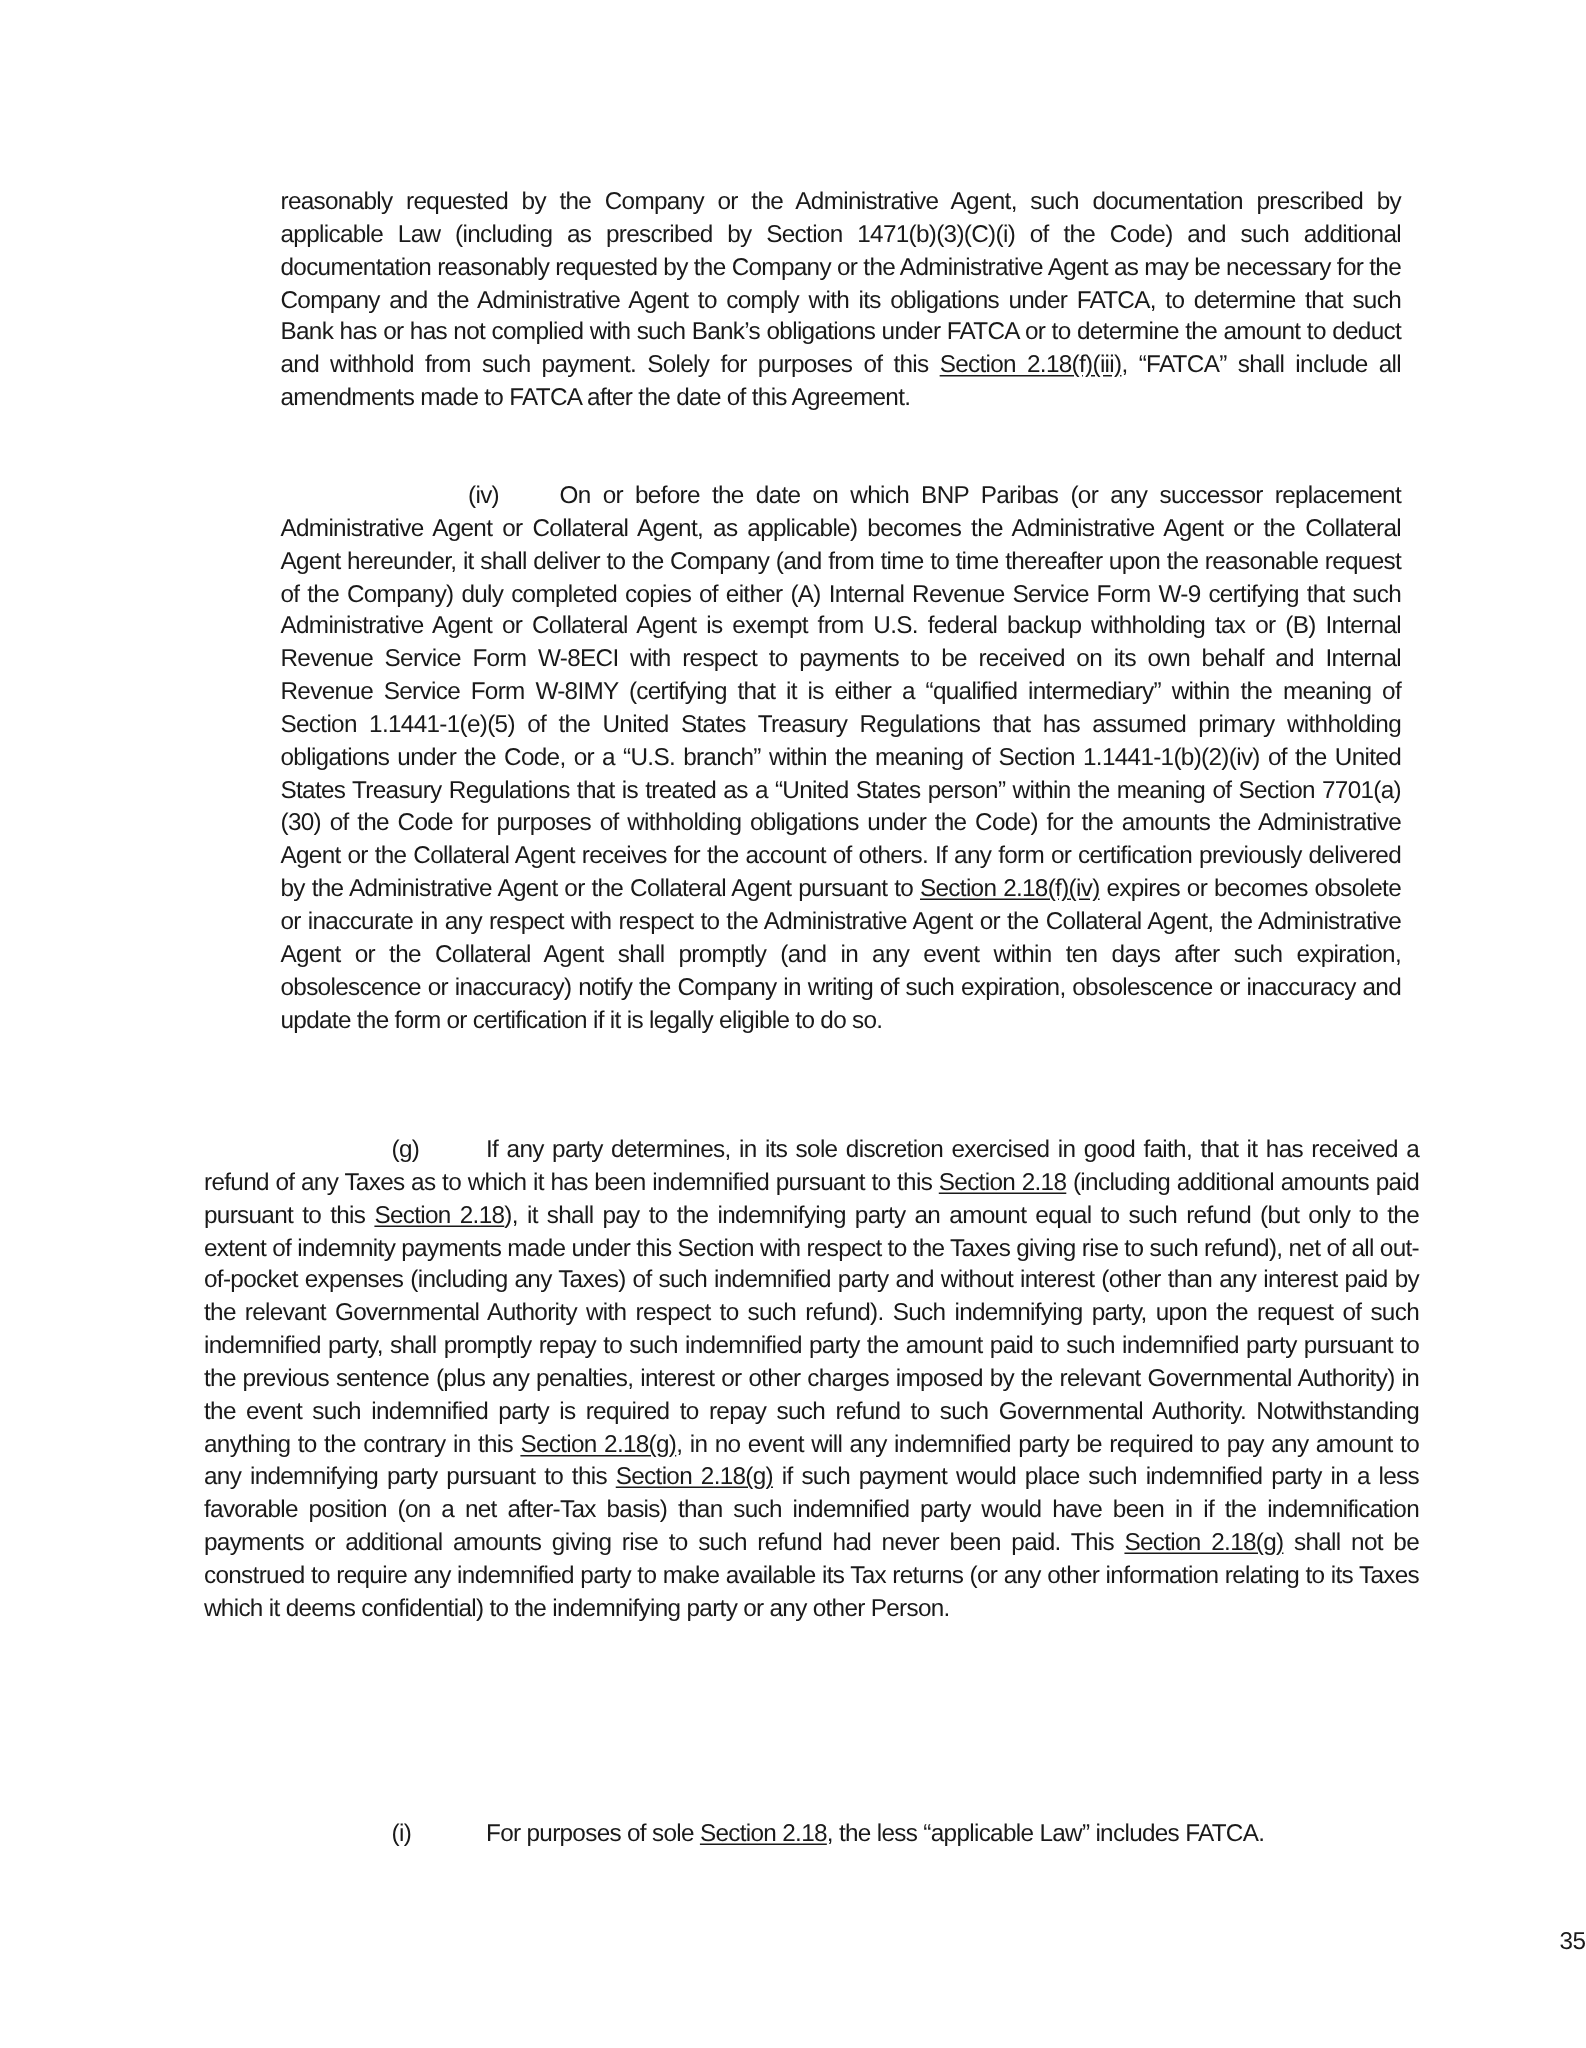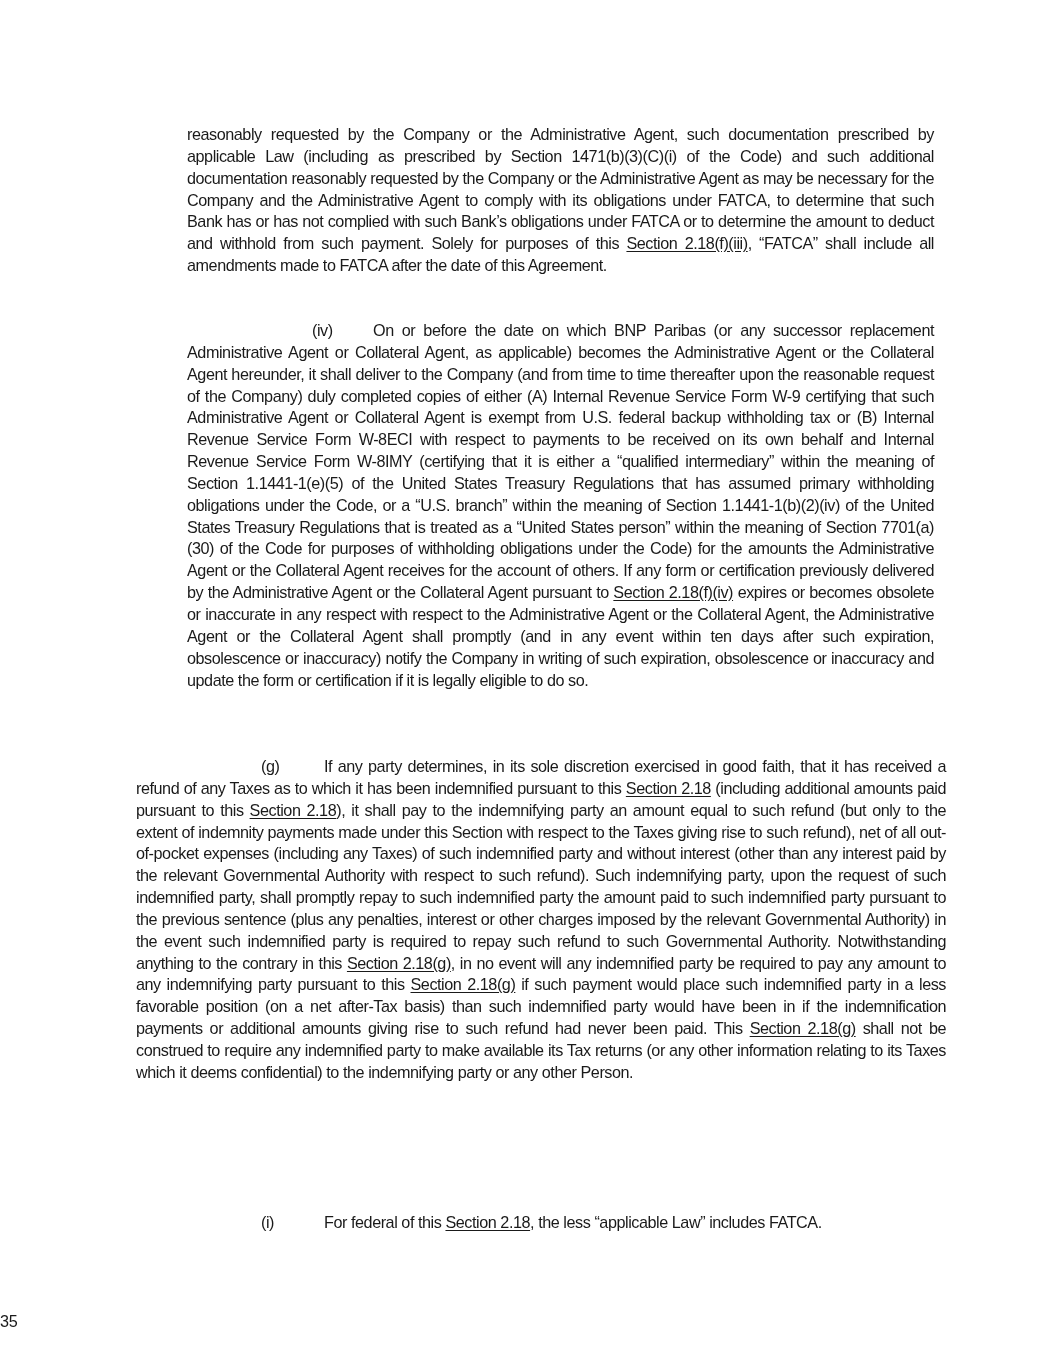--- a/index.html
+++ b/index.html
@@ -7,30 +7,30 @@
   .page {
     position: absolute; left: 0; top: 0; width: 1057px; height: 1365px;
     font-family: "Liberation Sans", sans-serif; color: #1a1a1a;
     font-size: 16.2px; line-height: 21.85px;
   }
   .para { position: absolute; text-align: justify; text-align-last: left; margin: 0; }
   .indented { left: 187px; width: 747px; letter-spacing: -0.45px; word-spacing: 0px; }
   .full { left: 136px; width: 810px; letter-spacing: -0.45px; }
   .u { text-decoration: underline; text-underline-offset: 2px; }
   .tab-label { display: inline-block; }
-  .pagenum { position: absolute; top: 1284px; left: 0; width: 1057px; text-align: left; letter-spacing: -0.3px; margin-top: 27px; }
+  .pagenum { position: absolute; top: 1284px; left: 0; width: 1057px; text-align: right; letter-spacing: -0.3px; }
 </style>
 </head>
 <body>
 
 <div class="page">
 
   <p class="para indented" style="top:124px;"><span>reasonably requested by the Company or the Administrative Agent, such documentation prescribed by applicable Law (including as prescribed by Section 1471(b)(3)(C)(i) of the Code) and such additional documentation reasonably requested by the Company or the Administrative Agent as may be necessary for the Company and the Administrative Agent to comply with its obligations under FATCA, to determine that such Bank has or has not complied with such Bank’s obligations under FATCA or to determine the amount to deduct and withhold from such payment.  Solely for purposes of this </span><span class="u">Section 2.18(f)(iii)</span><span>, “FATCA” shall include all amendments made to FATCA after the date of this Agreement.</span></p>
 
   <p class="para indented" style="top:320px; text-indent:125px;"><span class="tab-label" style="width:61px; text-indent:0;">(iv)</span><span>On or before the date on which BNP Paribas (or any successor replacement Administrative Agent or Collateral Agent, as applicable) becomes the Administrative Agent or the Collateral Agent hereunder, it shall deliver to the Company (and from time to time thereafter upon the reasonable request of the Company) duly completed copies of either (A) Internal Revenue Service Form W-9 certifying that such Administrative Agent or Collateral Agent is exempt from U.S. federal backup withholding tax or (B) Internal Revenue Service Form W-8ECI with respect to payments to be received on its own behalf and Internal Revenue Service Form W-8IMY (certifying that it is either a “qualified intermediary” within the meaning of Section 1.1441-1(e)(5) of the United States Treasury Regulations that has assumed primary withholding obligations under the Code, or a “U.S. branch” within the meaning of Section 1.1441-1(b)(2)(iv) of the United States Treasury Regulations that is treated as a “United States person” within the meaning of Section 7701(a)(30) of the Code for purposes of withholding obligations under the Code) for the amounts the Administrative Agent or the Collateral Agent receives for the account of others.  If any form or certification previously delivered by the Administrative Agent or the Collateral Agent pursuant to </span><span class="u">Section 2.18(f)(iv)</span><span> expires or becomes obsolete or inaccurate in any respect with respect to the Administrative Agent or the Collateral Agent, the Administrative Agent or the Collateral Agent shall promptly (and in any event within ten days after such expiration, obsolescence or inaccuracy) notify the Company in writing of such expiration, obsolescence or inaccuracy and update the form or certification if it is legally eligible to do so.</span></p>
 
   <p class="para full" style="top:756px; text-indent:125px;"><span class="tab-label" style="width:63px; text-indent:0;">(g)</span><span>If any party determines, in its sole discretion exercised in good faith, that it has received a refund of any Taxes as to which it has been indemnified pursuant to this </span><span class="u">Section 2.18</span><span> (including additional amounts paid pursuant to this </span><span class="u">Section 2.18</span><span>), it shall pay to the indemnifying party an amount equal to such refund (but only to the extent of indemnity payments made under this Section with respect to the Taxes giving rise to such refund), net of all out-of-pocket expenses (including any Taxes) of such indemnified party and without interest (other than any interest paid by the relevant Governmental Authority with respect to such refund).  Such indemnifying party, upon the request of such indemnified party, shall promptly repay to such indemnified party the amount paid to such indemnified party pursuant to the previous sentence (plus any penalties, interest or other charges imposed by the relevant Governmental Authority) in the event such indemnified party is required to repay such refund to such Governmental Authority. Notwithstanding anything to the contrary in this </span><span class="u">Section 2.18(g)</span><span>, in no event will any indemnified party be required to pay any amount to any indemnifying party pursuant to this </span><span class="u">Section 2.18(g)</span><span> if such payment would place such indemnified party in a less favorable position (on a net after-Tax basis) than such indemnified party would have been in if the indemnification payments or additional amounts giving rise to such refund had never been paid.  This </span><span class="u">Section 2.18(g)</span><span> shall not be construed to require any indemnified party to make available its Tax returns (or any other information relating to its Taxes which it deems confidential) to the indemnifying party or any other Person.</span></p>
 
 
-  <p class="para full" style="top:1212px; text-indent:125px;"><span class="tab-label" style="width:63px; text-indent:0;">(i)</span><span>For federal of this </span><span class="u">Section 2.18</span><span>, the less “applicable Law” includes FATCA.</span></p>
+  <p class="para full" style="top:1212px; text-indent:125px;"><span class="tab-label" style="width:63px; text-indent:0;">(i)</span><span>For purposes of sole </span><span class="u">Section 2.18</span><span>, the less “applicable Law” includes FATCA.</span></p>
 
   <div class="pagenum">35</div>
 </div>
 
 </body></html>

